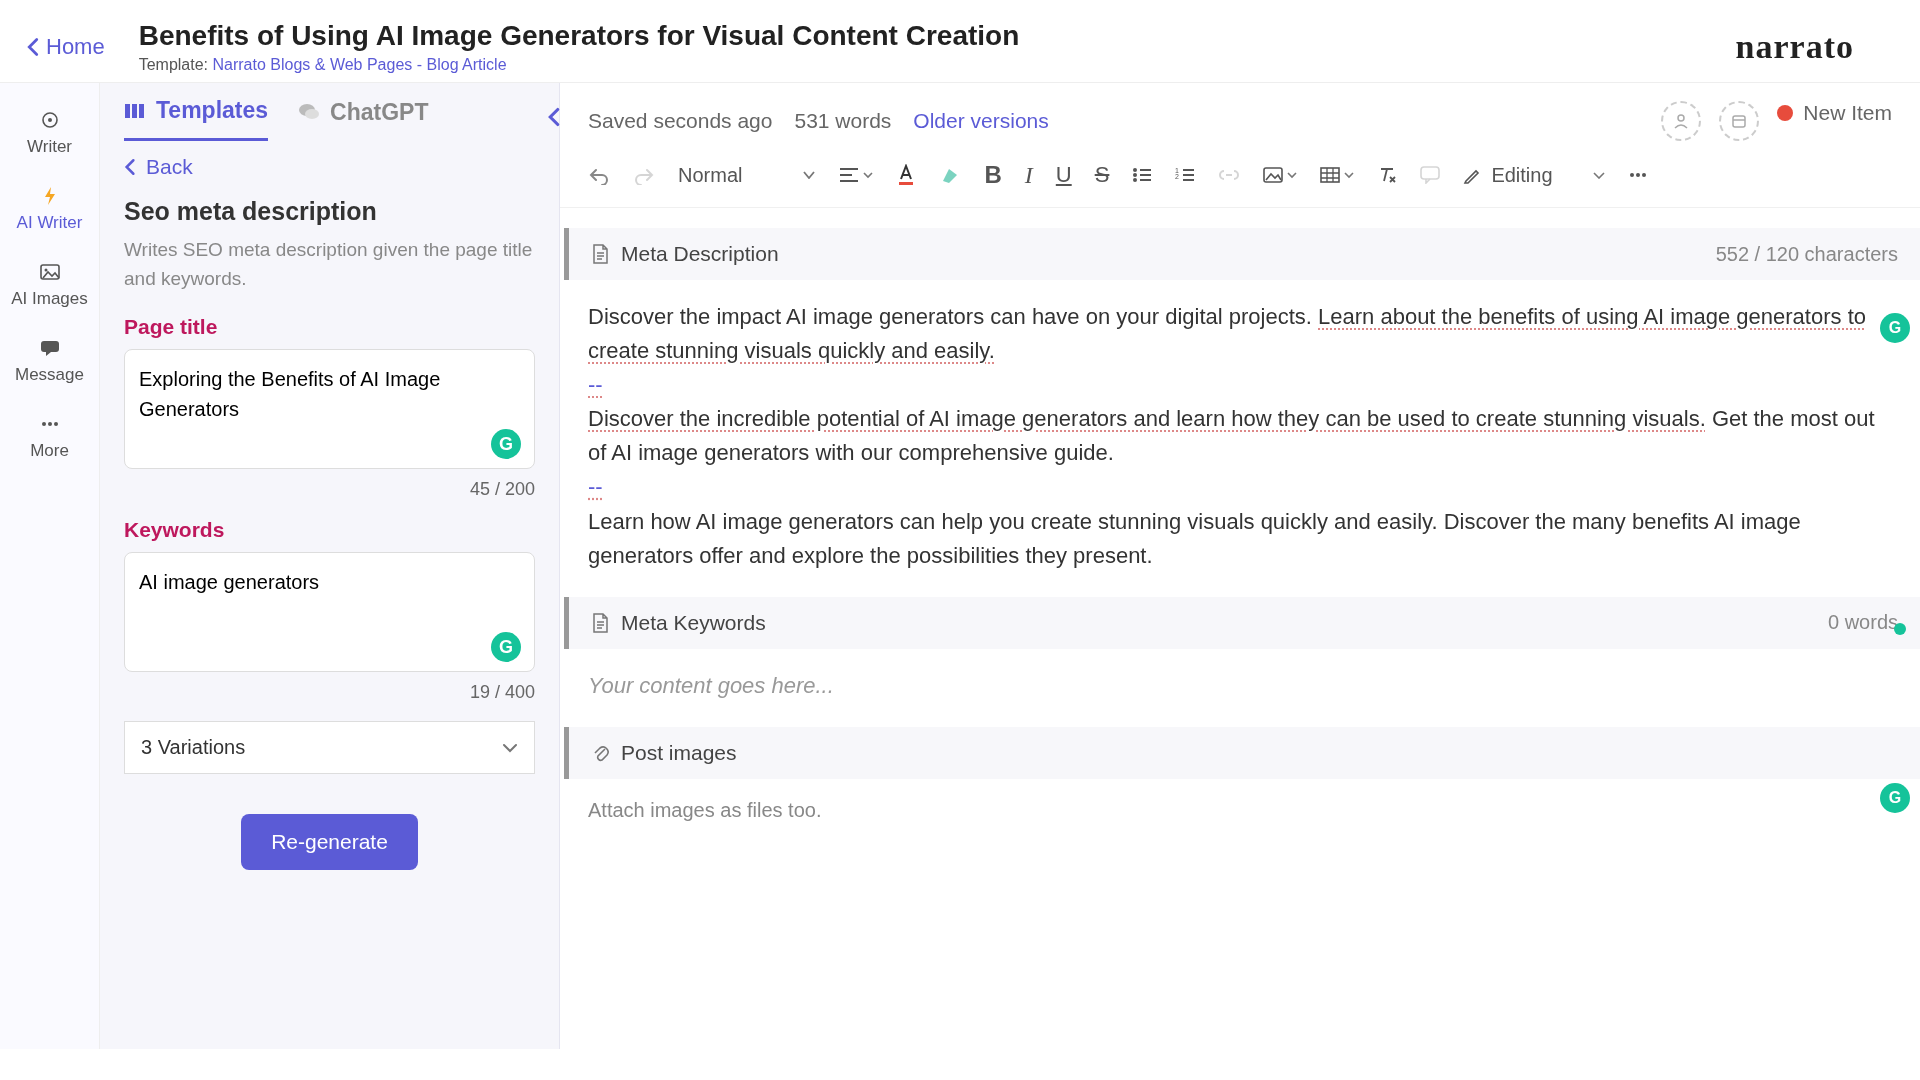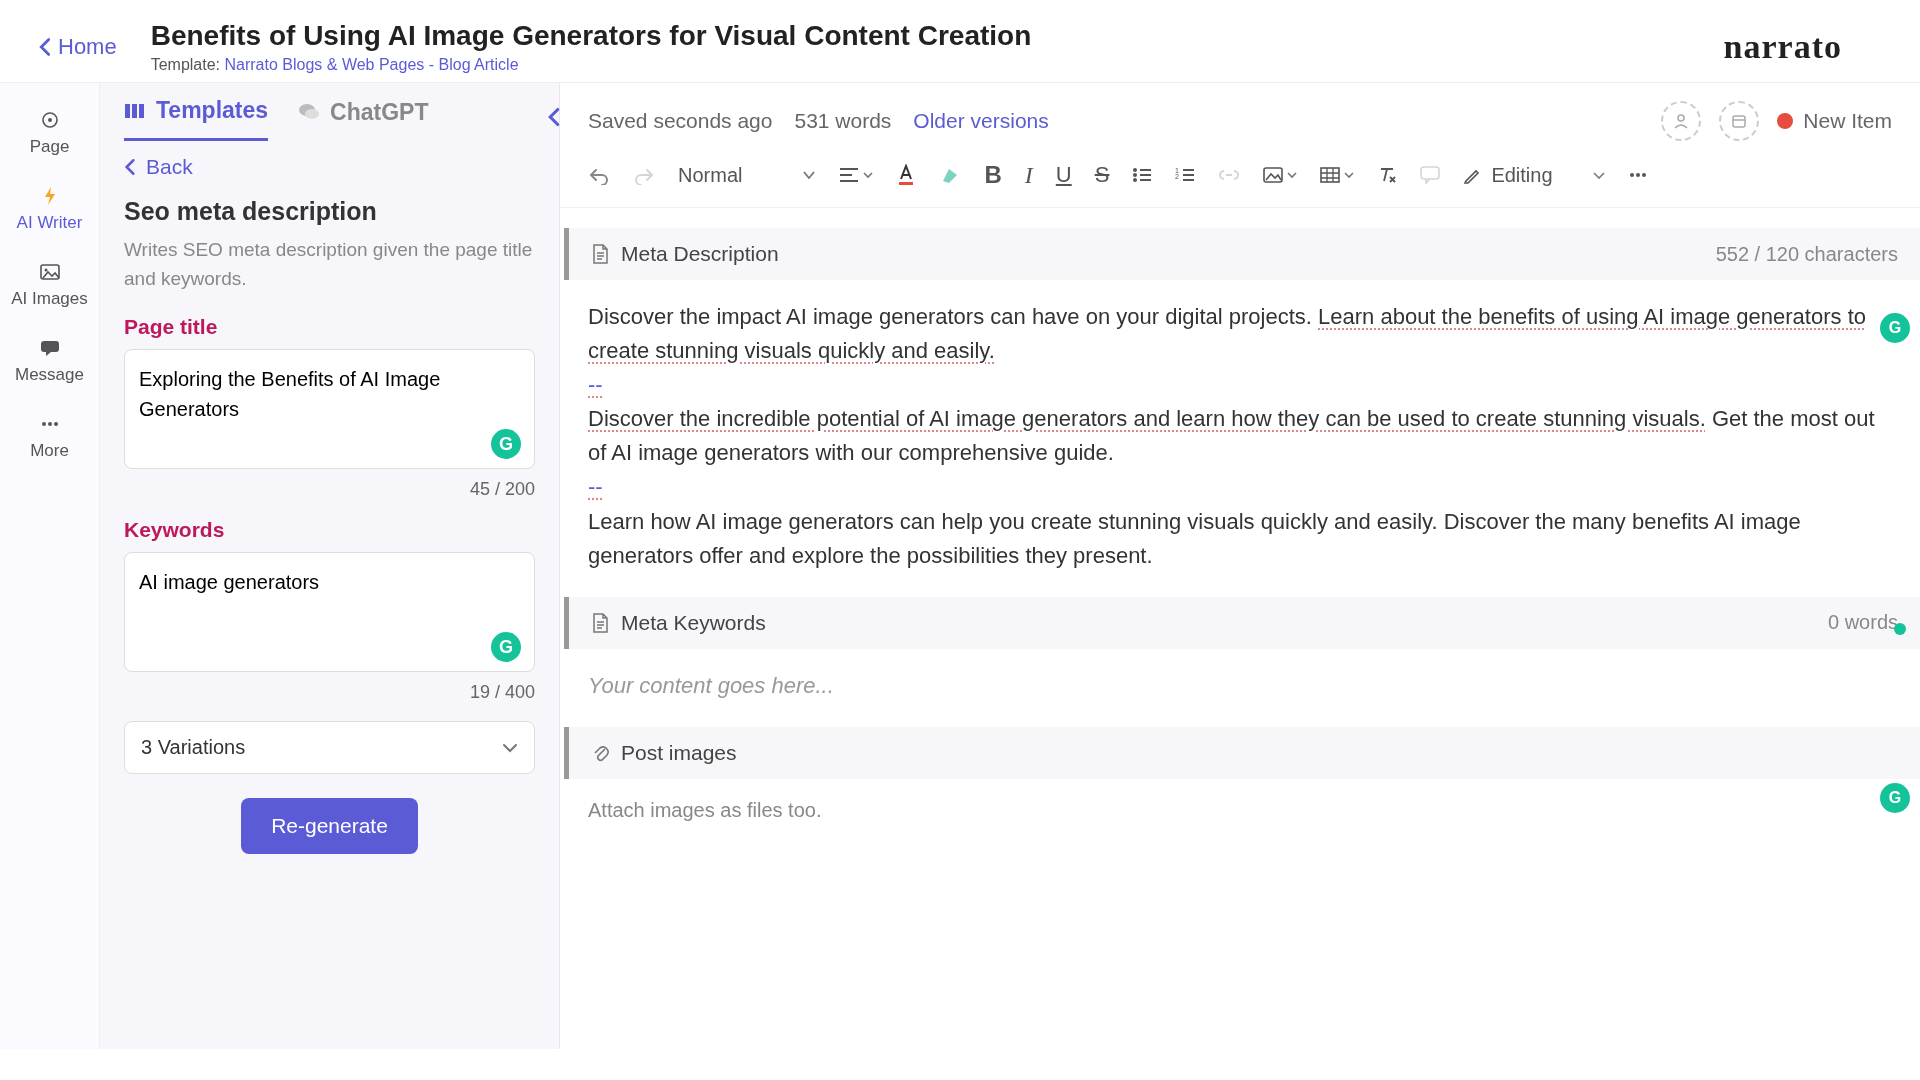--- a/index.html
+++ b/index.html
@@ -1,18 +1,18 @@
 <!DOCTYPE html>
 <html><head>
 <meta charset="utf-8">
 <style>
 * { margin: 0; padding: 0; box-sizing: border-box; font-family: -apple-system, BlinkMacSystemFont, 'Segoe UI', sans-serif; }
 body { background: #fff; color: #333; overflow: hidden; width: 1920px; height: 1080px; }
 
-.top-header { display: flex; align-items: center; padding: 20px 38px 8px; border-bottom: 1px solid #eee; }
+.top-header { display: flex; align-items: center; padding: 20px 26px 8px; border-bottom: 1px solid #eee; }
 .home-link { display: flex; align-items: center; color: #5b5bd6; font-size: 22px; font-weight: 500; gap: 6px; cursor: pointer; }
 .title-area { margin-left: 34px; flex: 1; }
 .doc-title { font-size: 28px; font-weight: 600; color: #222; }
 .template-line { font-size: 16px; color: #555; margin-top: 4px; }
 .template-link { color: #5b5bd6; }
 .logo { font-family: cursive; font-size: 34px; font-weight: 700; color: #222; margin-right: 40px; letter-spacing: 1px; }
 
 .main-wrap { display: flex; height: calc(100% - 114px); }
 
 .leftbar { width: 100px; background: #fafaff; border-right: 1px solid #eee; display: flex; flex-direction: column; align-items: center; padding-top: 12px; }
@@ -28,27 +28,27 @@
 
 .panel-body { padding: 14px 24px; }
 .back-link { display: flex; align-items: center; gap: 10px; color: #5b5bd6; font-size: 21px; font-weight: 500; cursor: pointer; margin-bottom: 18px; }
 .panel-heading { font-size: 25px; font-weight: 600; color: #333; margin-bottom: 10px; }
 .panel-desc { font-size: 19px; color: #888; line-height: 1.5; margin-bottom: 22px; }
 .field-label { font-size: 21px; font-weight: 600; color: #be185d; margin-bottom: 10px; }
 .txt-wrap { position: relative; margin-bottom: 6px; }
 .txt { width: 100%; border: 1px solid #ddd; border-radius: 8px; padding: 14px; font-size: 20px; resize: none; background: #fff; font-family: inherit; line-height: 1.5; }
 .g-badge { position: absolute; right: 14px; bottom: 14px; width: 30px; height: 30px; border-radius: 50%; background: #15c39a; color: #fff; display: flex; align-items: center; justify-content: center; font-weight: 700; font-size: 18px; }
 .char-count { text-align: right; font-size: 18px; color: #666; margin-bottom: 18px; }
-.sel { width: 100%; border: 1px solid #ddd; border-radius: 8px; padding: 14px 16px; font-size: 20px; background: #fff; display: flex; justify-content: space-between; align-items: center; cursor: pointer; margin-bottom: 24px; }
+.sel { width: 100%; border: 1px solid #ddd; border-radius: 0; padding: 14px 16px; font-size: 20px; background: #fff; display: flex; justify-content: space-between; align-items: center; cursor: pointer; margin-bottom: 40px; }
 .regen-btn { display: block; margin: 0 auto; background: #5b5bd6; color: #fff; border: none; border-radius: 8px; padding: 16px 30px; font-size: 21px; font-weight: 500; cursor: pointer; }
 
 .editor { flex: 1; display: flex; flex-direction: column; position: relative; }
 .ed-bar1 { display: flex; align-items: center; padding: 18px 28px 10px; gap: 22px; font-size: 21px; color: #666; }
 .older { color: #5b5bd6; cursor: pointer; }
-.ed-bar1-right { margin-left: auto; display: flex; align-items: center; gap: 18px; }
+.ed-bar1-right { margin-left: auto; display: flex; align-items: flex-start; gap: 18px; }
 .dashed-circle { width: 40px; height: 40px; border: 2px dashed #ccc; border-radius: 50%; display: flex; align-items: center; justify-content: center; color: #aaa; cursor: pointer; }
 .status { display: flex; align-items: center; gap: 10px; font-size: 21px; font-weight: 500; }
 .red-dot { width: 16px; height: 16px; background: #e74c3c; border-radius: 50%; }
 
 .toolbar { display: flex; align-items: center; gap: 23px; padding: 10px 28px 18px; color: #555; font-size: 20px; border-bottom: 1px solid #f0f0f0; }
 .tb-btn { cursor: pointer; display: flex; align-items: center; gap: 4px; }
 .para-sel { display: flex; align-items: center; gap: 60px; cursor: pointer; }
 
 .content { padding: 20px 0 0 0; overflow-y: auto; }
 .section-hdr { display: flex; align-items: center; background: #f7f7fa; border-left: 5px solid #999; padding: 14px 22px; margin-left: 4px; margin-bottom: 20px; font-size: 21px; color: #444; }
@@ -88,21 +88,21 @@
 <div class="main-wrap">
 
   <div class="leftbar">
     <div class="leftbar-item">
       <span class="leftbar-icon">
           <svg width="20" height="20" viewBox="0 0 20 20">
             <circle cx="10" cy="10" r="7" stroke="#555" stroke-width="1.6" fill="none"></circle>
             <circle cx="10" cy="10" r="2" fill="#555"></circle>
           </svg>
         </span>
-      <span>Page</span>
+      <span>Writer</span>
     </div>
     <div class="leftbar-item active">
       <span class="leftbar-icon">
           <svg width="18" height="20" viewBox="0 0 14 20">
             <path d="M8 1 L2 11 L7 11 L5 19 L12 8 L7 8 Z" fill="#f5a623"></path>
           </svg>
         </span>
       <span>AI Writer</span>
     </div>
     <div class="leftbar-item">

